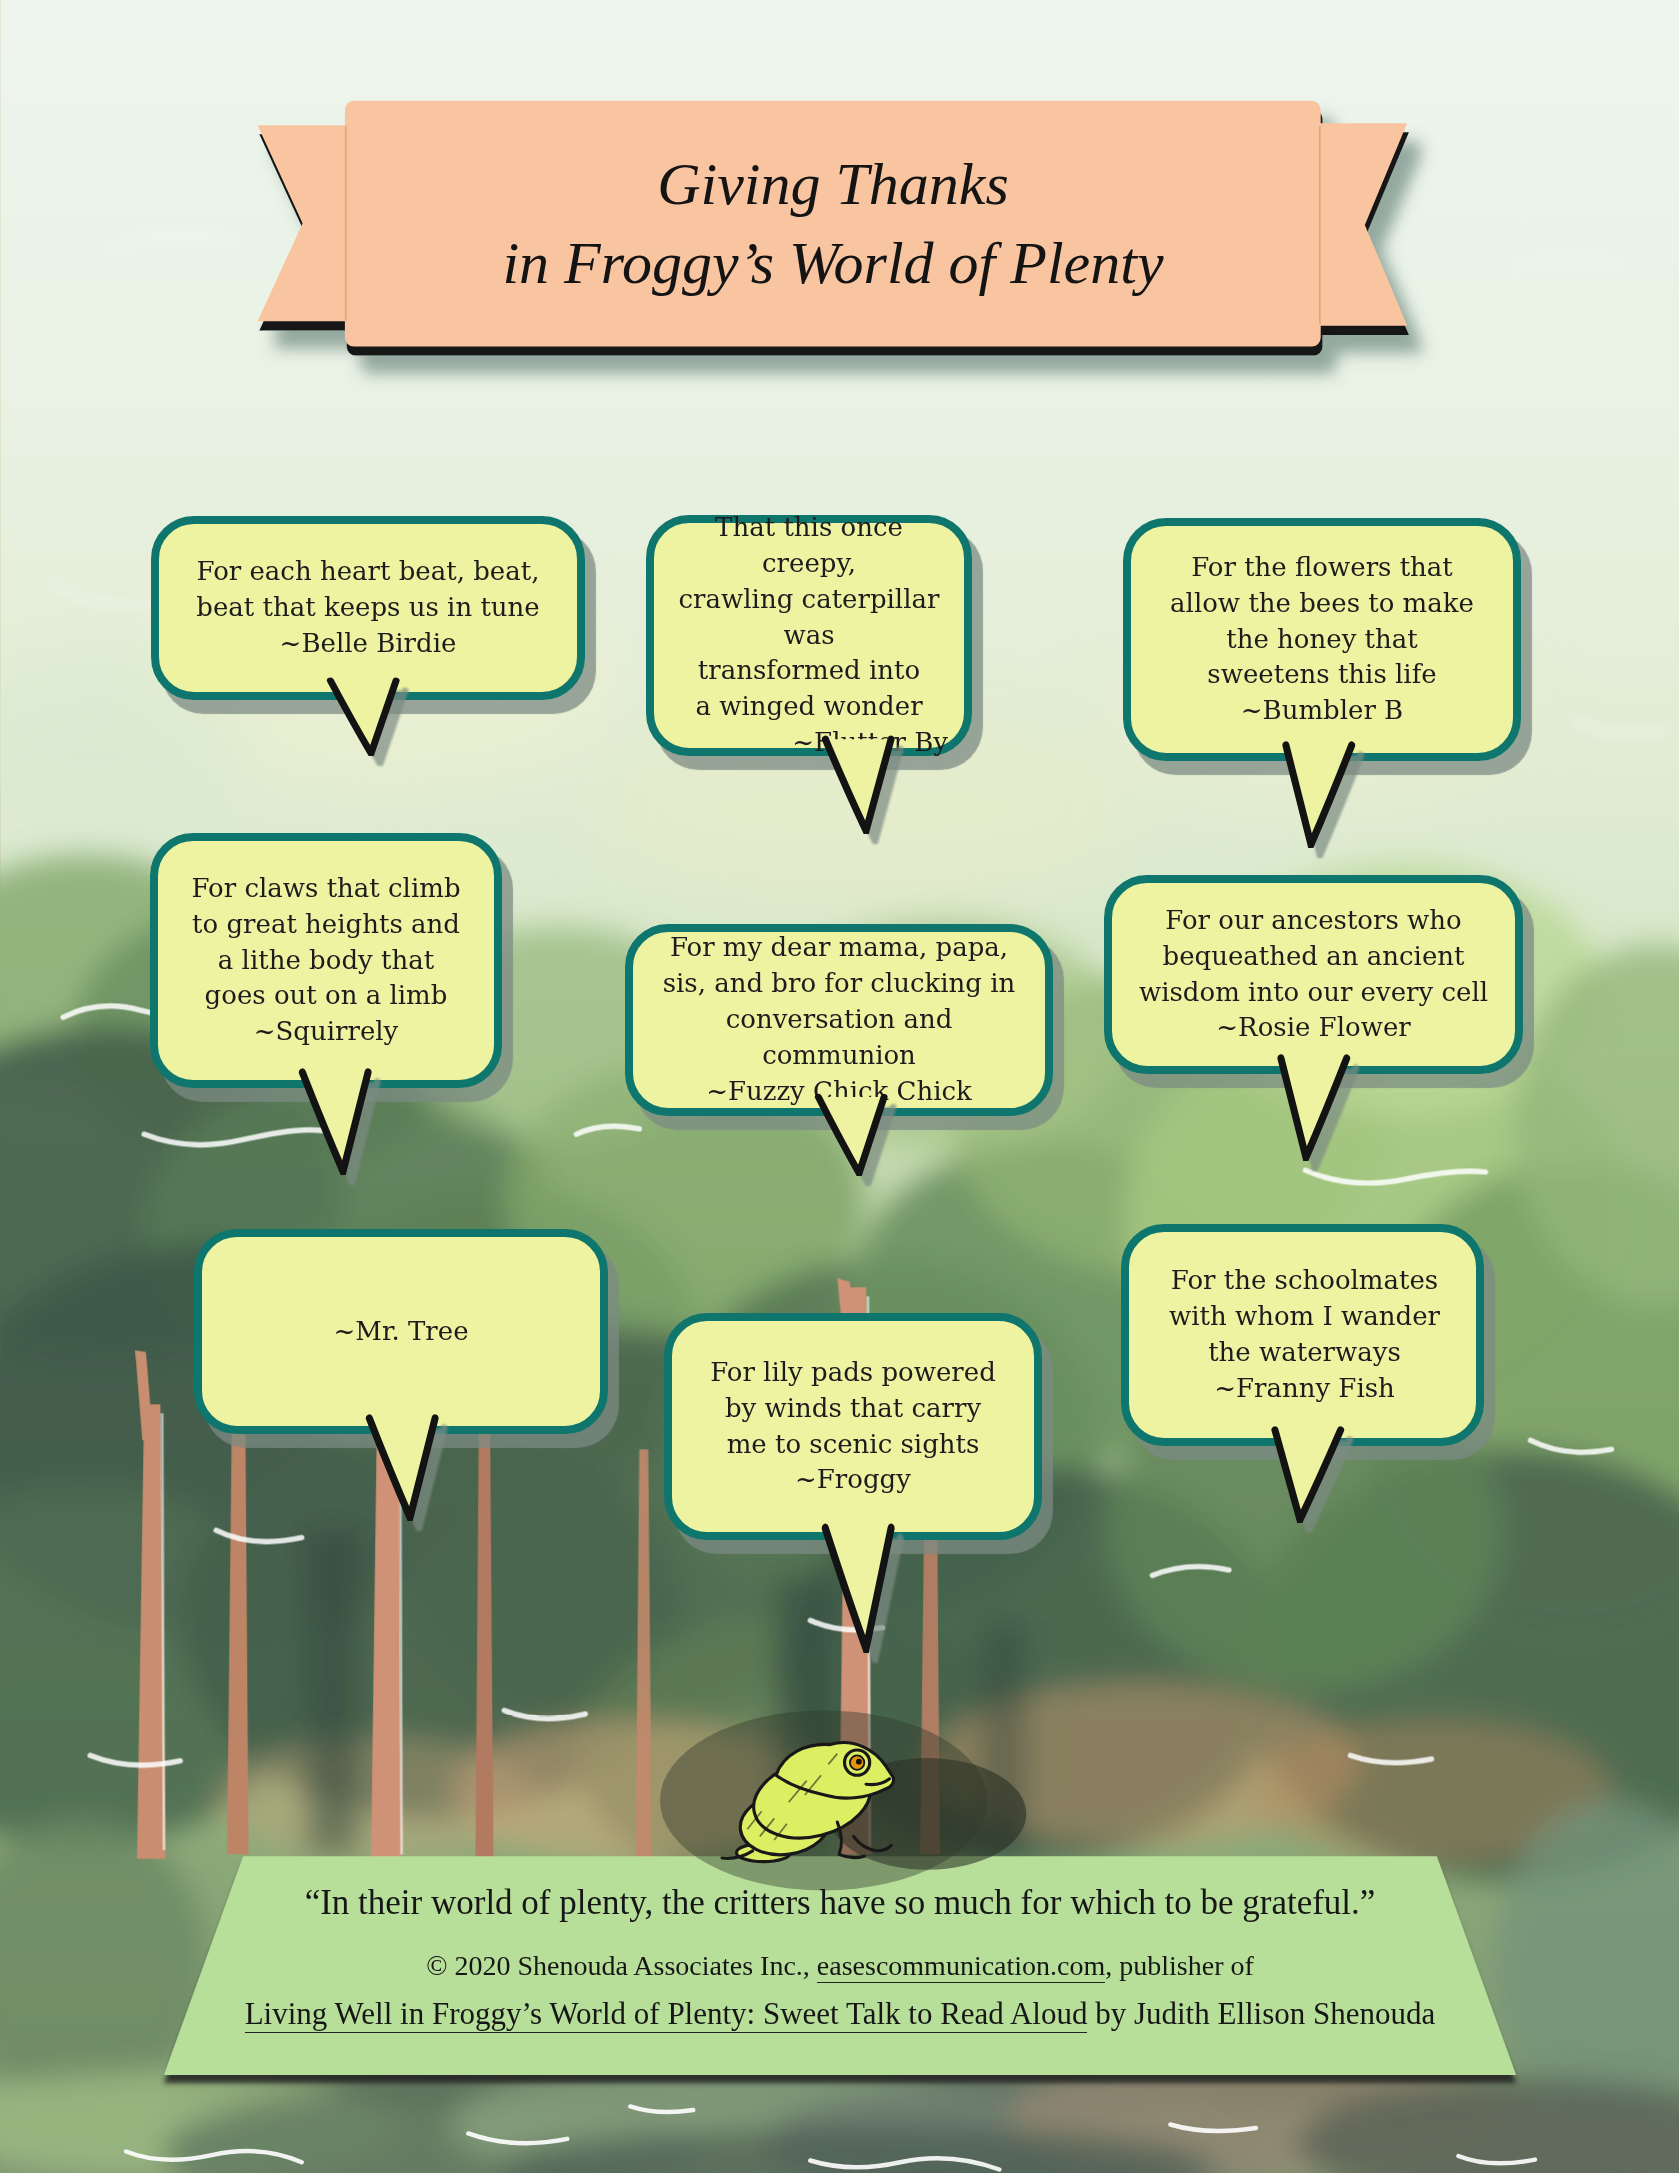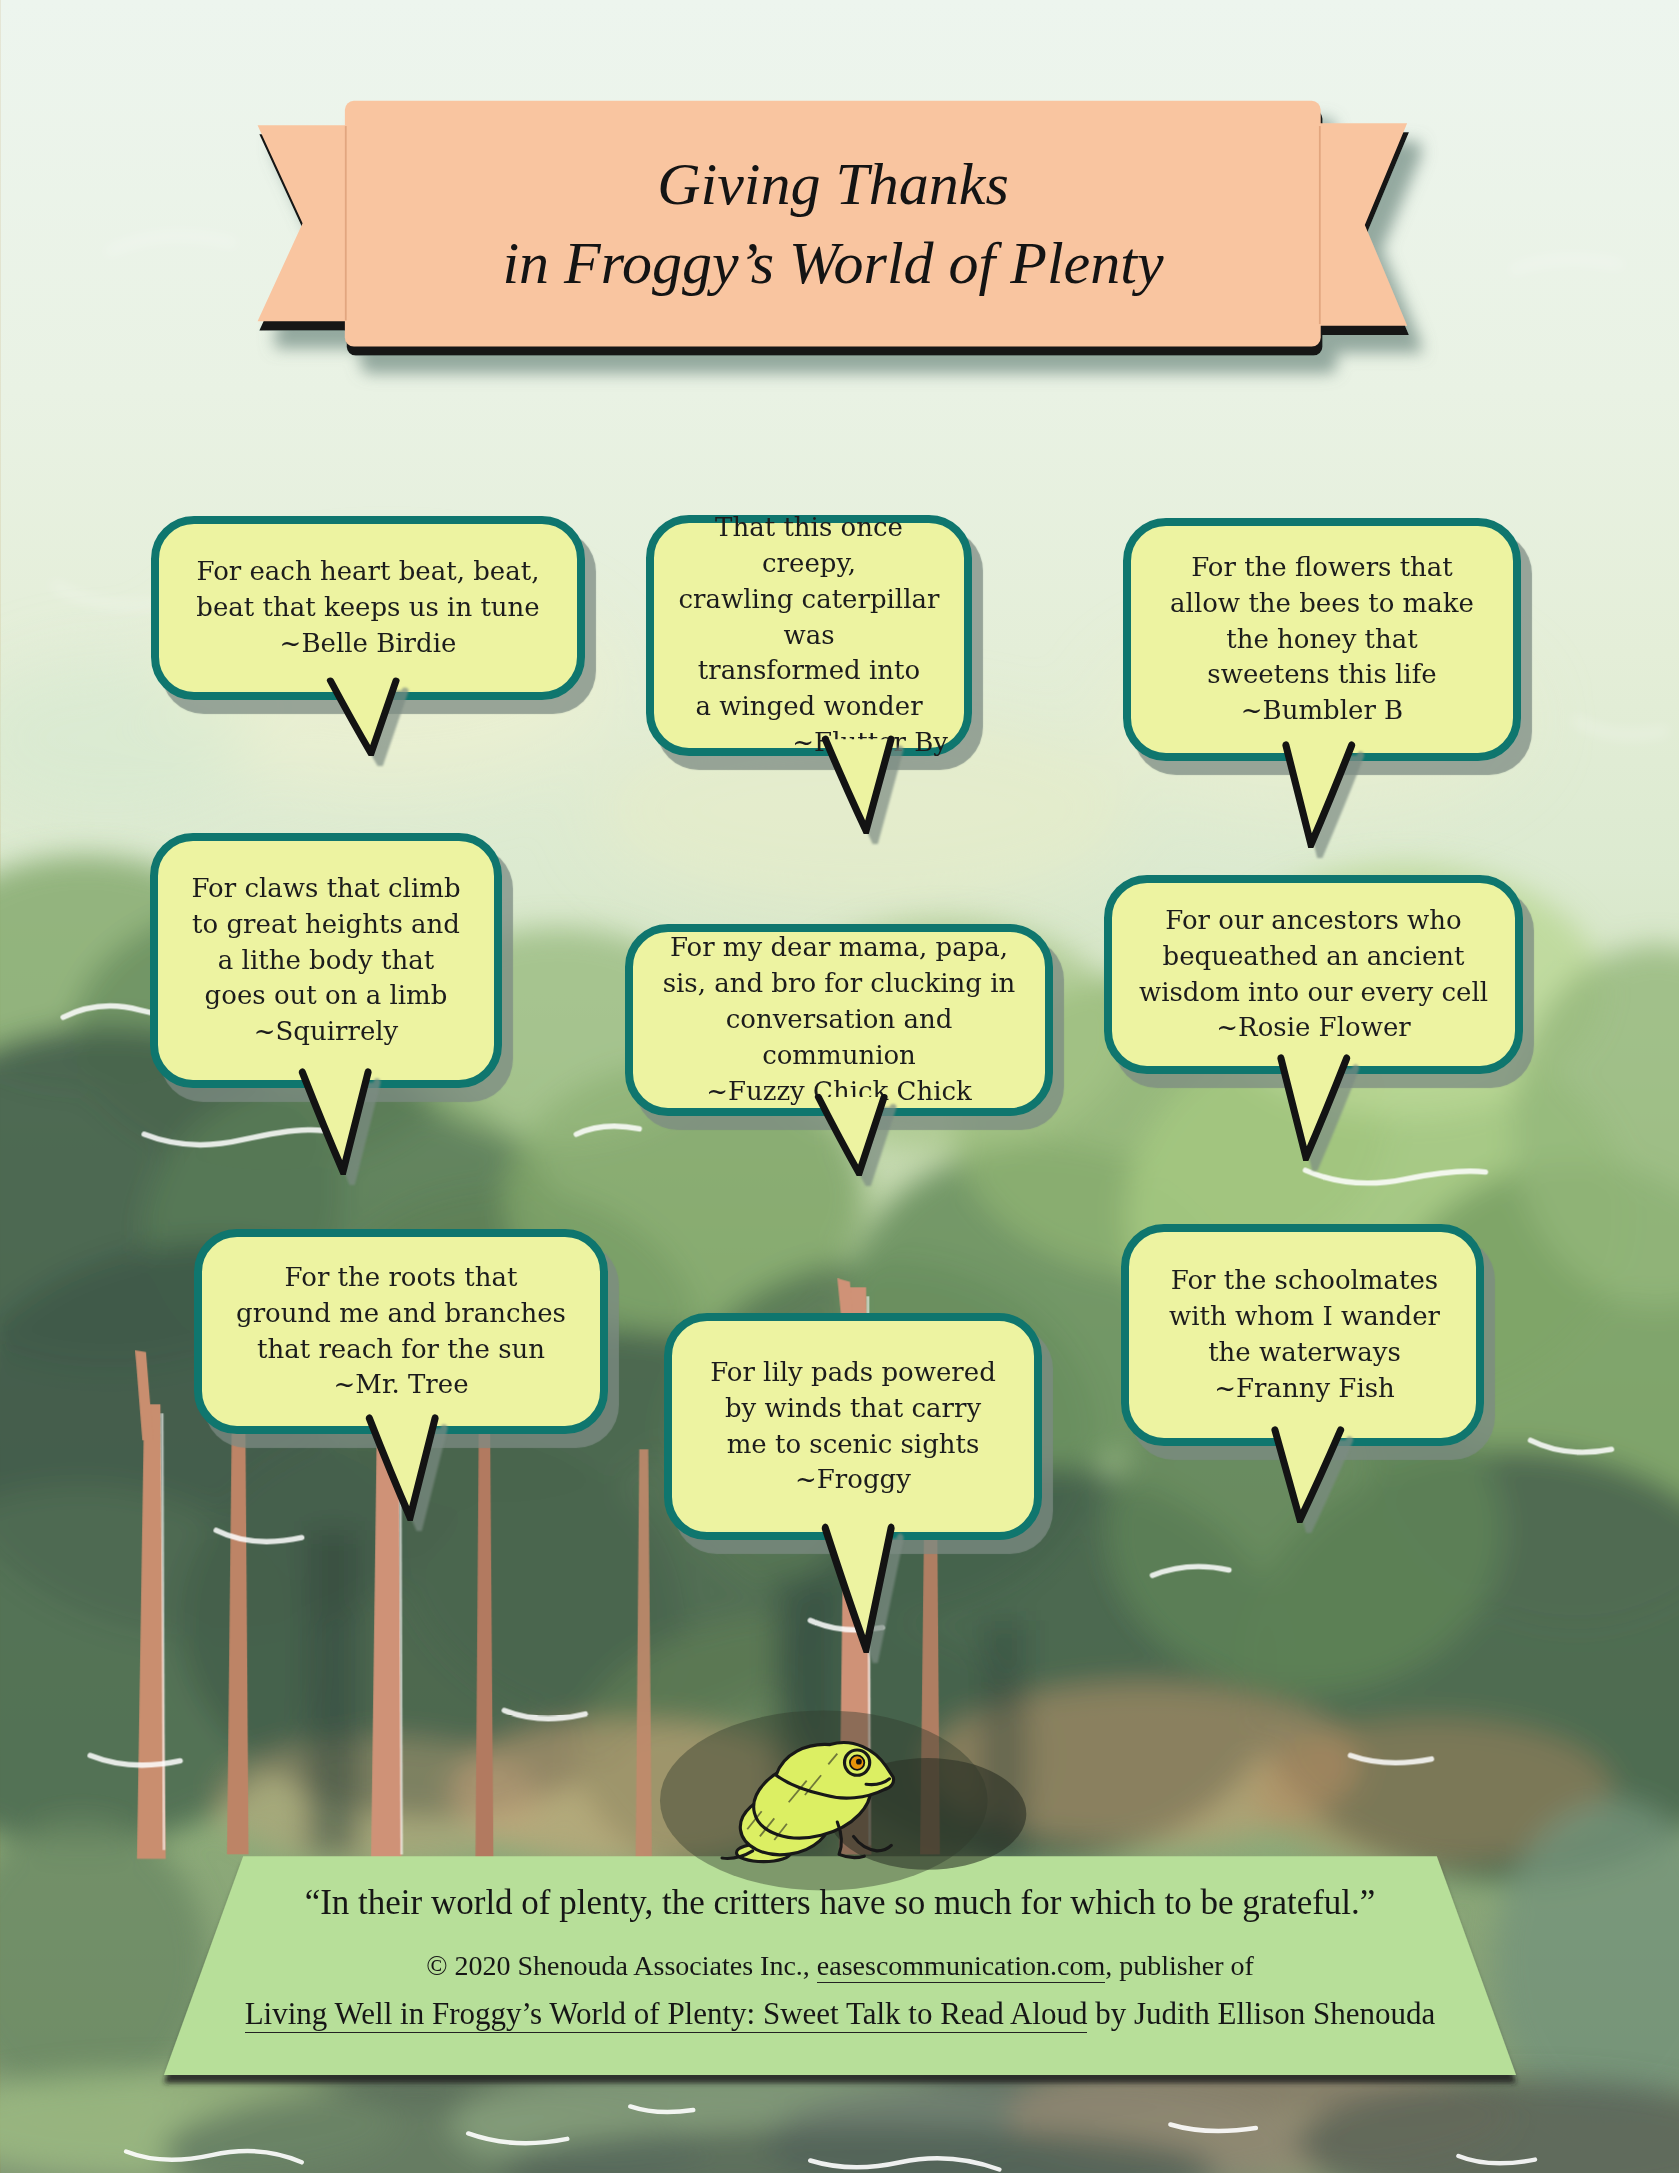--- a/index.html
+++ b/index.html
@@ -290,23 +290,20 @@
 bequeathed an ancient
 wisdom into our every cell</div>
     <div class="author">~Rosie Flower</div>
     <svg class="tail" style="left:158px;bottom:-95px;height:117px;" viewBox="0 0 110 130" preserveAspectRatio="none">
       <path class="tf" d="M14,16 L98,16 Q70,78 46,126 Z"></path>
         <path class="ts" d="M98,16 Q70,78 46,126 L14,16"></path>
     </svg>
   </div>
 
   <div class="bubble" style="left:194px;top:1229px;width:414px;height:205px;">
-    <div class="msg">For the roots that
-ground me and branches
-that reach for the sun</div>
     <div class="author">~Mr. Tree</div>
     <svg class="tail" style="left:158px;bottom:-95px;height:117px;" viewBox="0 0 110 130" preserveAspectRatio="none">
       <path class="tf" d="M12,16 L96,16 L64,126 Q40,78 12,16 Z"></path>
         <path class="ts" d="M12,16 Q40,78 64,126 L96,16"></path>
     </svg>
   </div>
 
   <div class="bubble" style="left:664px;top:1313px;width:378px;height:227px;">
     <div class="msg">For lily pads powered
 by winds that carry

